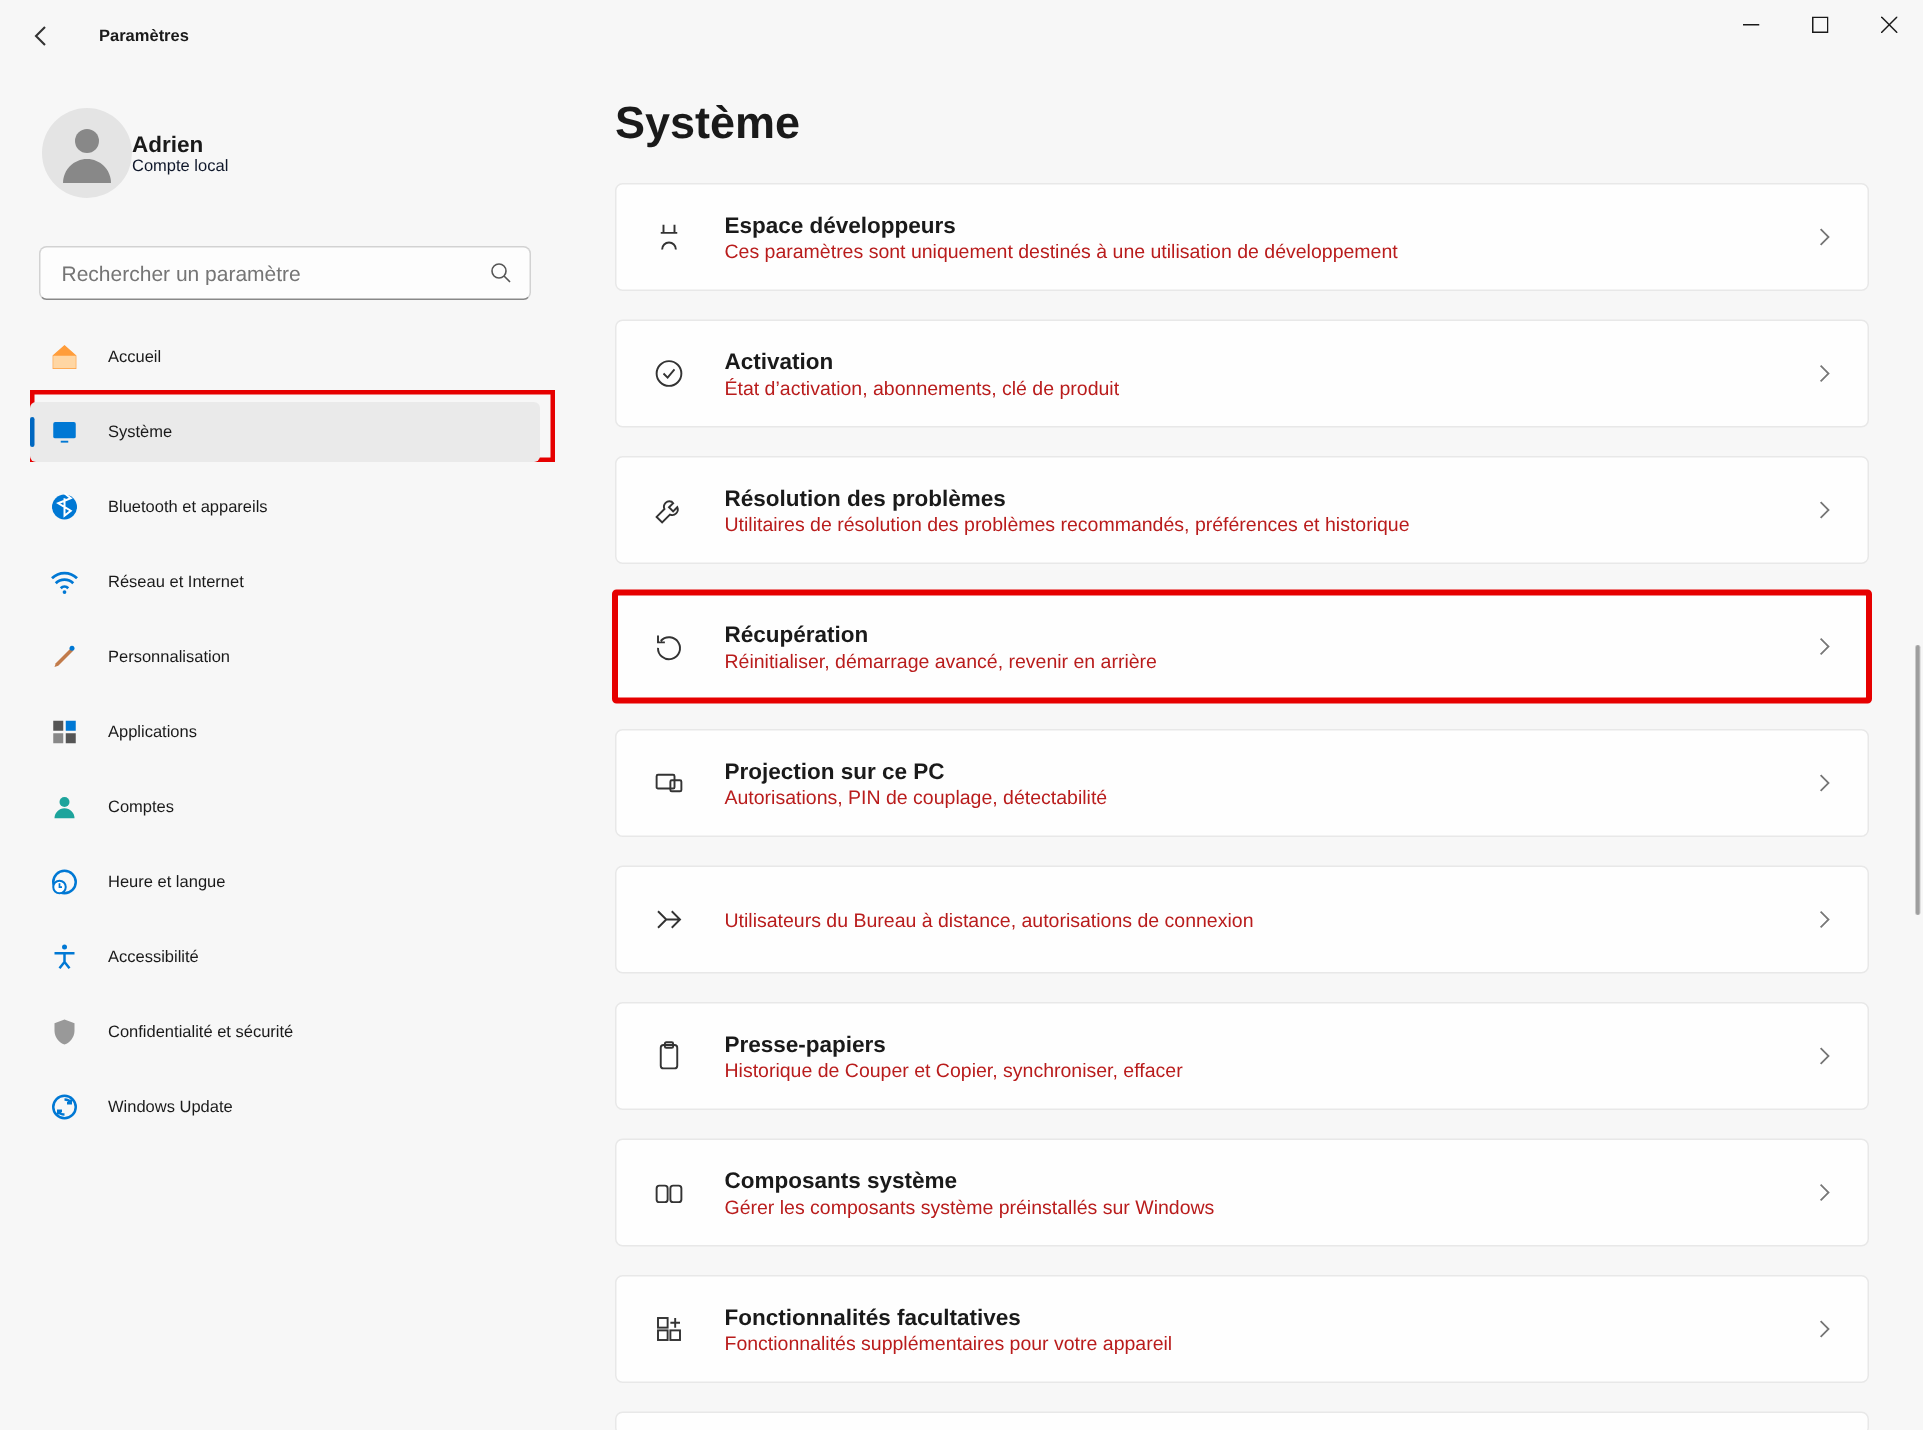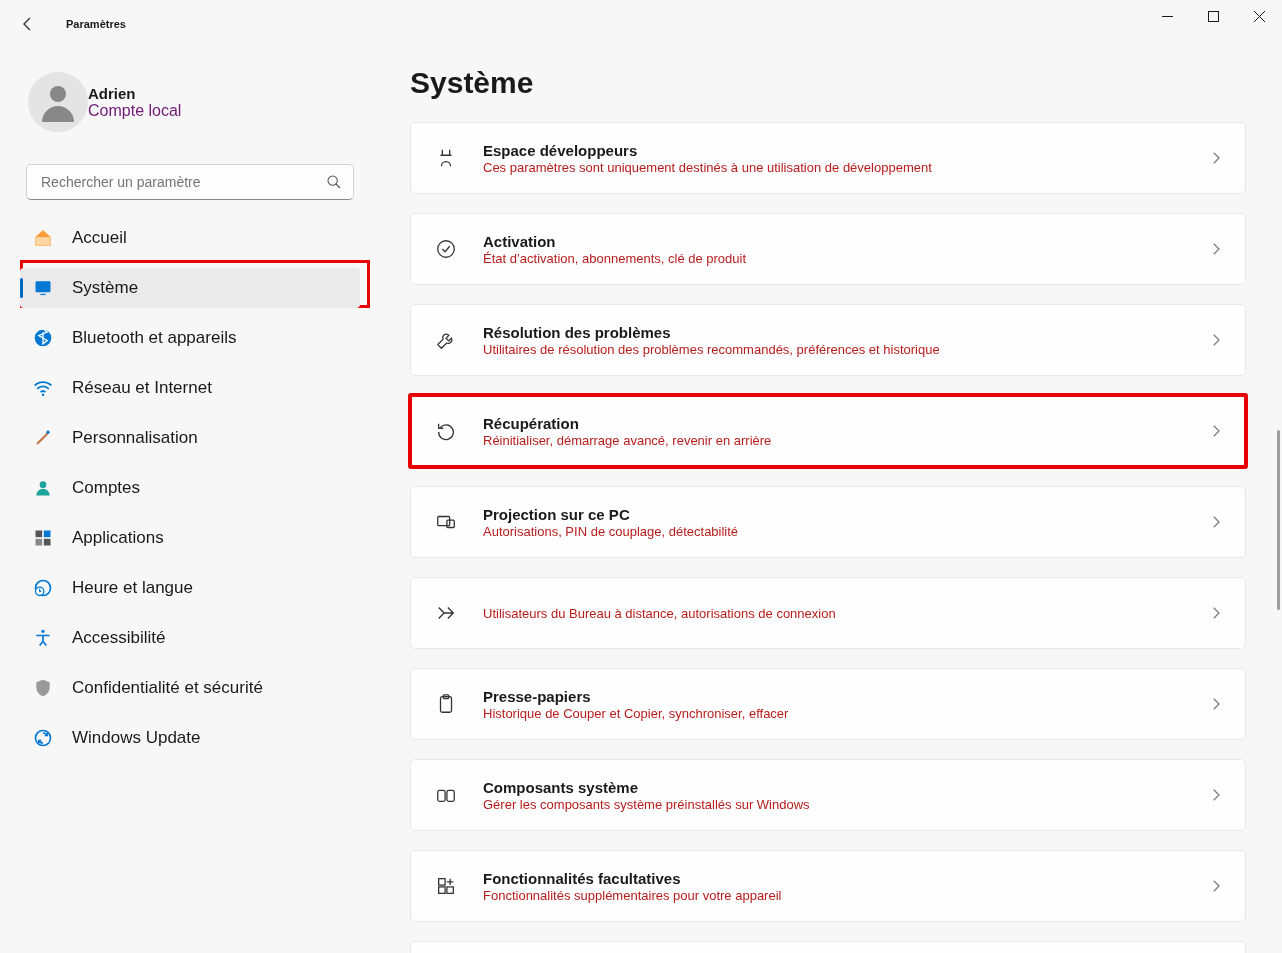--- a/index.html
+++ b/index.html
@@ -61,21 +61,21 @@
     padding: 8px 8px 16px 8px;
   }
   .avatar {
     width: 60px; height: 60px;
     border-radius: 50%;
     background: #e4e4e4;
     display:flex;align-items:center;justify-content:center;
   }
   .avatar svg { width: 48px; height: 48px; fill: #888; }
   .profile-name { font-size: 15px; font-weight: 600; }
-  .profile-sub { font-size: 16px; color: #701a75; }
+  .profile-sub { font-size: 11px; color: #0f172a; }
   .search-wrap {
     position: relative;
     margin: 16px 6px 18px 6px;
   }
   .search {
     width: 100%;
     height: 36px;
     padding: 0 38px 0 14px;
     border: 1px solid #d2d2d2;
     border-bottom: 1.5px solid #888;
@@ -93,21 +93,21 @@
   }
   .nav { margin-top: 12px; }
   .nav-item {
     display: flex;
     align-items: center;
     gap: 18px;
     height: 40px;
     padding: 0 12px;
     border-radius: 4px;
     cursor: pointer;
-    font-size: 17px;
+    font-size: 11px;
     margin-bottom: 10px;
     position: relative;
   }
   .nav-item.selected {
     background: #eaeaea;
   }
   .nav-item.selected::before {
     content:"";
     position:absolute;
     left:0; top:10px;
@@ -278,40 +278,40 @@
             <svg viewBox="0 0 24 24">
               <path d="M4 20l3-1 12-12-2-2L5 17z" fill="#c27b4a"></path>
               <circle cx="18" cy="5" r="2" fill="#0078d4"></circle>
             </svg>
           </span>
         <span>Personnalisation</span>
       </div>
       <div class="nav-item">
         <span class="nav-icon">
             <svg viewBox="0 0 24 24">
-              <circle cx="12" cy="8" r="4" fill="#1da49c"></circle>
-              <path d="M4 21c0-4.4 3.6-8 8-8s8 3.6 8 8" fill="#1da49c"></path>
-            </svg>
-          </span>
-        <span>Comptes</span>
-      </div>
-      <div class="nav-item">
-        <span class="nav-icon">
-            <svg viewBox="0 0 24 24">
               <rect x="3" y="3" width="8" height="8" fill="#555"></rect>
               <rect x="13" y="3" width="8" height="8" fill="#0078d4"></rect>
               <rect x="3" y="13" width="8" height="8" fill="#888"></rect>
               <rect x="13" y="13" width="8" height="8" fill="#555"></rect>
             </svg>
           </span>
         <span>Applications</span>
       </div>
       <div class="nav-item">
         <span class="nav-icon">
             <svg viewBox="0 0 24 24">
+              <circle cx="12" cy="8" r="4" fill="#1da49c"></circle>
+              <path d="M4 21c0-4.4 3.6-8 8-8s8 3.6 8 8" fill="#1da49c"></path>
+            </svg>
+          </span>
+        <span>Comptes</span>
+      </div>
+      <div class="nav-item">
+        <span class="nav-icon">
+            <svg viewBox="0 0 24 24">
               <circle cx="12" cy="12" r="9" fill="none" stroke="#0078d4" stroke-width="2"></circle>
               <circle cx="8" cy="16" r="5" fill="#fff" stroke="#0078d4" stroke-width="1.6"></circle>
               <path d="M8 13v3h2" stroke="#0078d4" stroke-width="1.4" fill="none"></path>
             </svg>
           </span>
         <span>Heure et langue</span>
       </div>
       <div class="nav-item">
         <span class="nav-icon">
             <svg viewBox="0 0 24 24">

